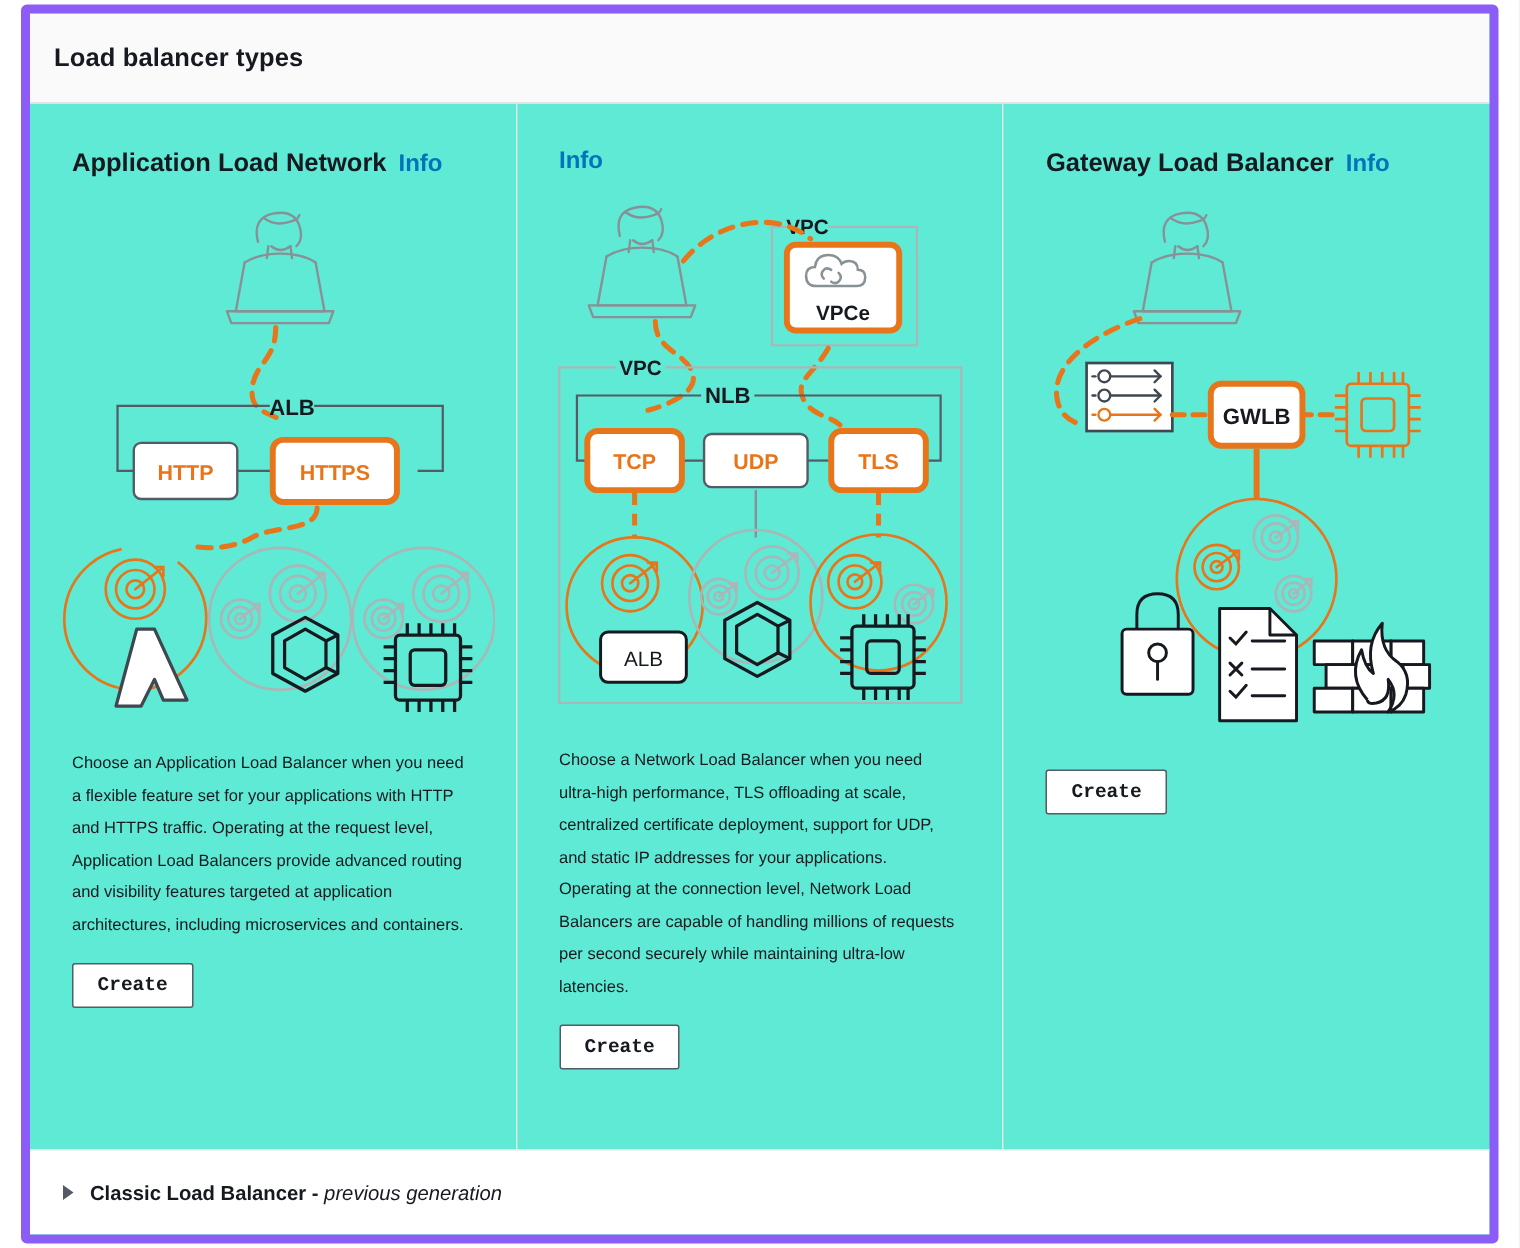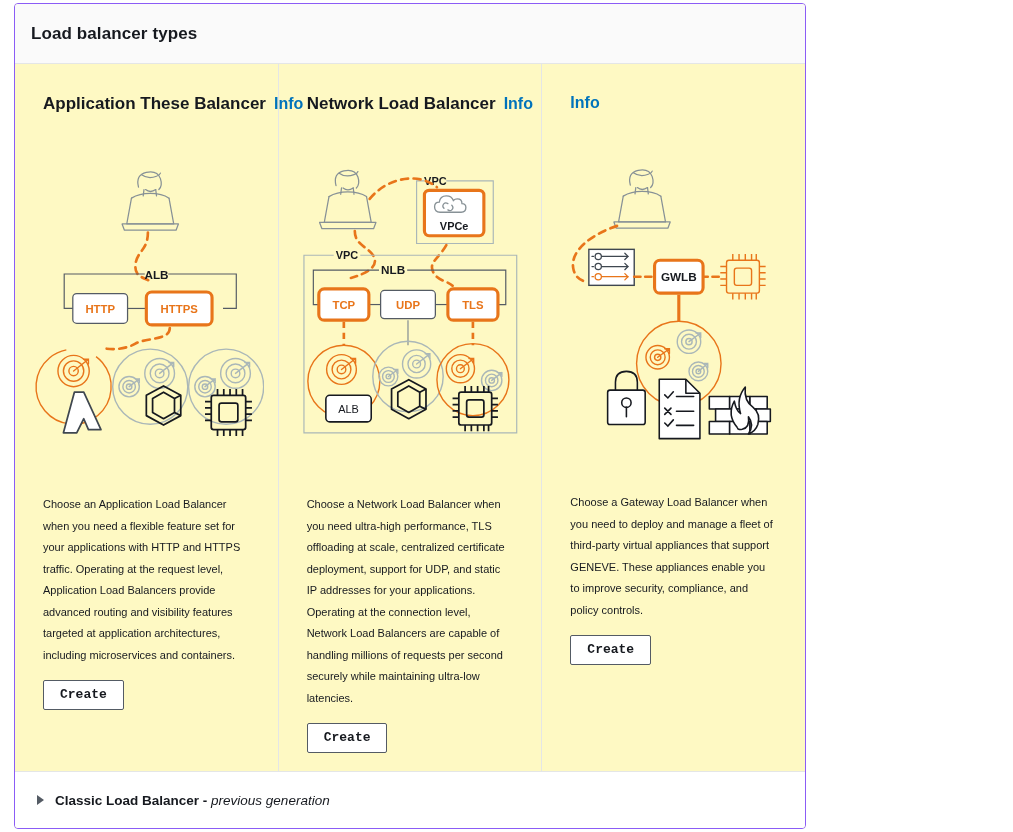--- a/index.html
+++ b/index.html
@@ -11,25 +11,25 @@
   #page {
     position: relative;
     width: 1013px; height: 832px;
     box-sizing: border-box;
     background: #ffffff;
     overflow: hidden;
   }
   .card {
     position: absolute;
     left: 14px; top: 3px;
-    width: 792px; height: 826px;
+    width: 985px; height: 826px;
     box-sizing: border-box;
-    border: 1px solid #8b5cf6;
+    border: 6px solid #8b5cf6;
     border-radius: 4px;
-    background: #fef9c3;
+    background: #5eead4;
     display: flex; flex-direction: column;
     overflow: hidden;
   }
   .card-header {
     height: 60px; flex: 0 0 60px;
     box-sizing: border-box;
     background: #fafafa;
     border-bottom: 1px solid #e4e6e6;
     display: flex; align-items: center;
     padding: 0 16px;
@@ -117,21 +117,21 @@
   <div class="card">
 
     <div class="card-header">
       <div class="card-title">Load balancer types</div>
     </div>
 
     <div class="columns">
 
       <div class="col">
         <div class="col-head">
-          <span class="col-title">Application These Balancer</span>
+          <span class="col-title">Application Load Network</span>
           <span class="info-link">Info</span>
         </div>
 
         <div class="diagram-wrap">
           <svg width="300" height="365" viewBox="0 0 300 365">
             <g fill="none" stroke="#879196" stroke-width="1.6" stroke-linecap="round" stroke-linejoin="round">
               <path d="M140 30 q-4 -16 10 -19 q14 -3 18 8 q3 9 -2 14"></path>
               <path d="M144 14 q8 6 19 2 q4 -1 5 -4"></path>
               <path d="M149 33 q6 5 13 0"></path>
               <path d="M147 33 l-1 8 M162 33 l1 8"></path>
@@ -214,21 +214,20 @@
         </div>
 
         <div class="desc">Choose an Application Load Balancer when you need a flexible feature set for your applications with HTTP and HTTPS traffic. Operating at the request level, Application Load Balancers provide advanced routing and visibility features targeted at application architectures, including microservices and containers.</div>
         <div class="btn-wrap">
           <button class="create-btn">Create</button>
         </div>
       </div>
 
       <div class="col">
         <div class="col-head">
-          <span class="col-title">Network Load Balancer</span>
           <span class="info-link">Info</span>
         </div>
 
         <div class="diagram-wrap">
           <svg width="300" height="365" viewBox="0 0 300 365">
             <g fill="none" stroke="#879196" stroke-width="1.6" stroke-linecap="round" stroke-linejoin="round">
               <path d="M55 28 q-4 -16 10 -19 q14 -3 18 8 q3 9 -2 14"></path>
               <path d="M59 12 q8 6 19 2 q4 -1 5 -4"></path>
               <path d="M64 31 q6 5 13 0"></path>
               <path d="M62 31 l-1 8 M77 31 l1 8"></path>
@@ -341,20 +340,21 @@
         </div>
 
         <div class="desc">Choose a Network Load Balancer when you need ultra-high performance, TLS offloading at scale, centralized certificate deployment, support for UDP, and static IP addresses for your applications. Operating at the connection level, Network Load Balancers are capable of handling millions of requests per second securely while maintaining ultra-low latencies.</div>
         <div class="btn-wrap">
           <button class="create-btn">Create</button>
         </div>
       </div>
 
       <div class="col">
         <div class="col-head">
+          <span class="col-title">Gateway Load Balancer</span>
           <span class="info-link">Info</span>
         </div>
 
         <div class="diagram-wrap">
           <svg width="300" height="365" viewBox="0 0 300 365">
             <g fill="none" stroke="#879196" stroke-width="1.6" stroke-linecap="round" stroke-linejoin="round">
               <path d="M95 30 q-4 -16 10 -19 q14 -3 18 8 q3 9 -2 14"></path>
               <path d="M99 14 q8 6 19 2 q4 -1 5 -4"></path>
               <path d="M104 33 q6 5 13 0"></path>
               <path d="M102 33 l-1 8 M117 33 l1 8"></path>
@@ -452,21 +452,20 @@
                 <rect x="256" y="316" width="18" height="16"></rect>
                 <rect x="196" y="332" width="26" height="16"></rect>
                 <rect x="222" y="332" width="26" height="16"></rect>
                 <rect x="248" y="332" width="22" height="16"></rect>
               </g>
               <path d="M232 340 q-14 -16 -4 -34 q2 12 8 16 q-6 -20 6 -34 q-2 18 10 26 q10 8 6 22 q-3 9 -12 12 q8 -12 0 -22 q2 14 -8 16 q-6 1 -6 -2" fill="#ffffff" stroke="#16191f" stroke-width="2" stroke-linejoin="round"></path>
             </g>
           </svg>
         </div>
 
-        <div class="desc">Choose a Gateway Load Balancer when you need to deploy and manage a fleet of third-party virtual appliances that support GENEVE. These appliances enable you to improve security, compliance, and policy controls.</div>
         <div class="btn-wrap">
           <button class="create-btn">Create</button>
         </div>
       </div>
 
     </div>
 
     <div class="card-footer">
       <div class="expander">
         <span class="tri"></span>

